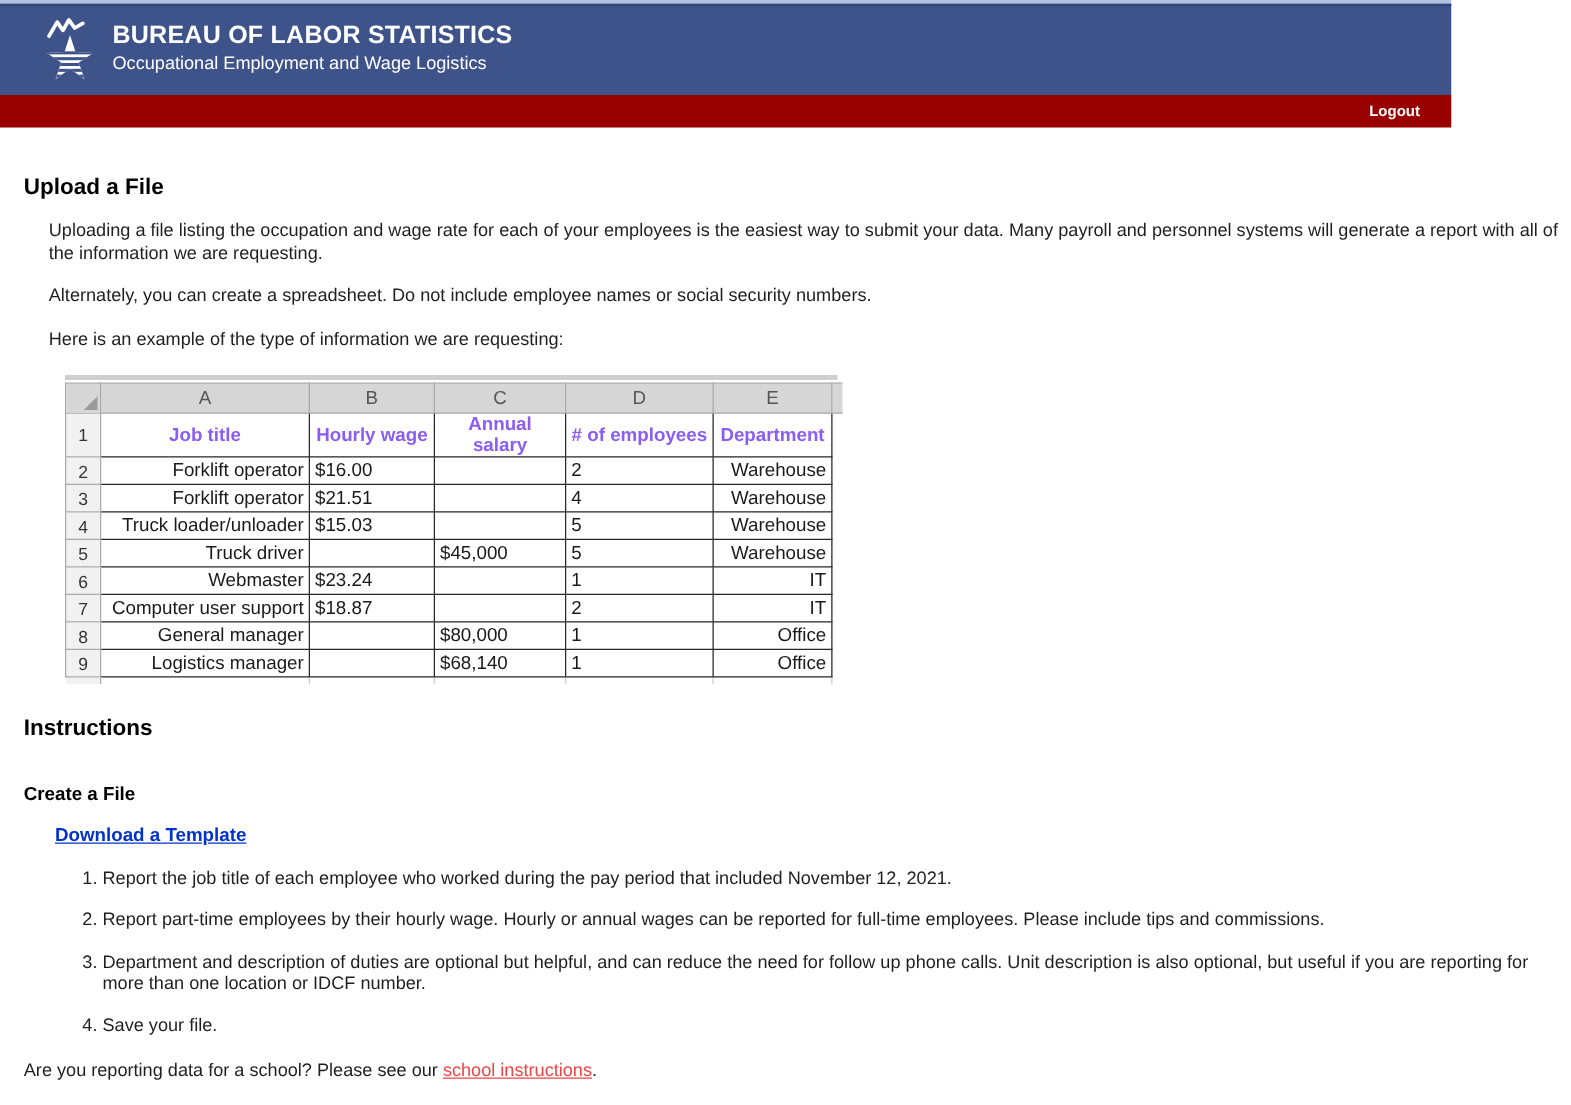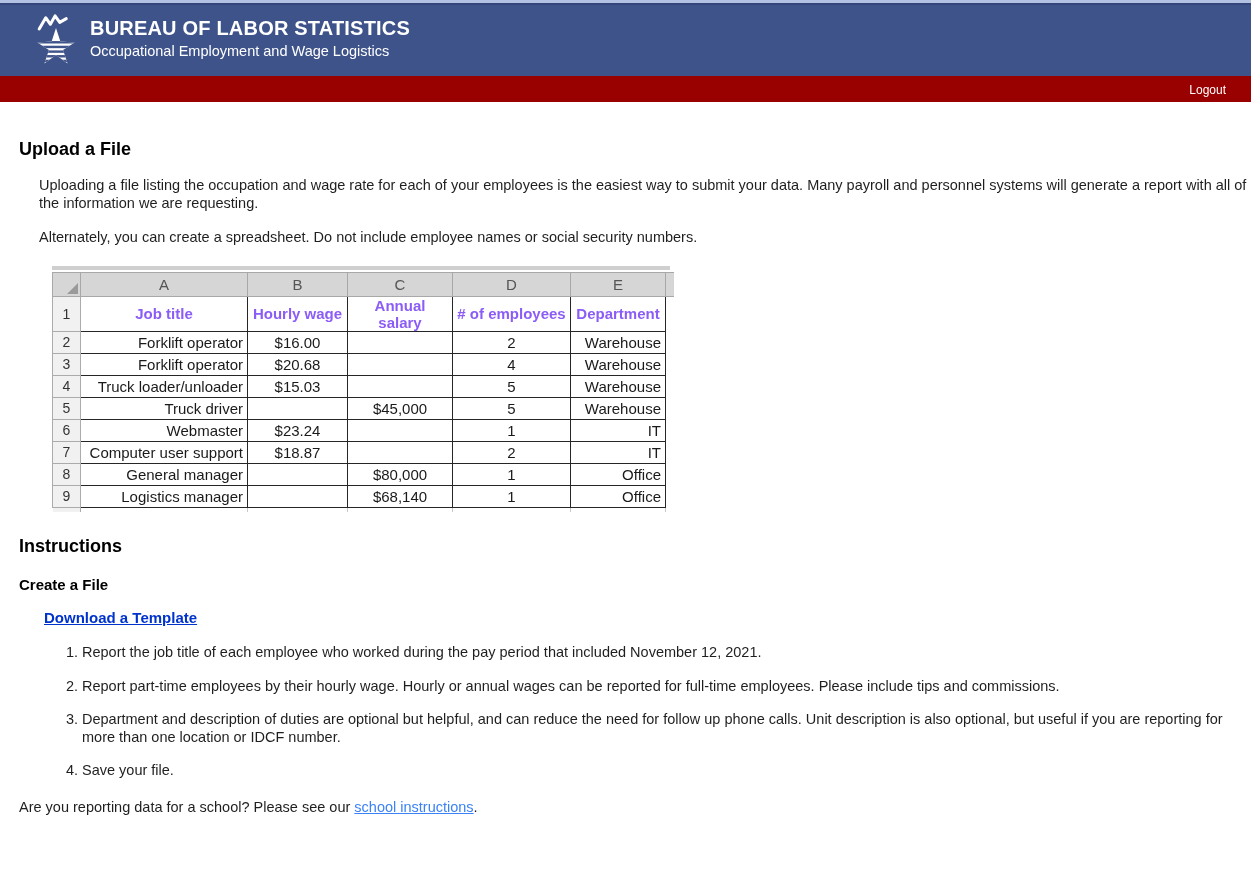--- a/index.html
+++ b/index.html
@@ -2,47 +2,47 @@
 <html><head>
 <meta charset="utf-8">
 <style>
   html,body{margin:0;padding:0;background:#ffffff;}
   body{
     width:1257px;height:884px;
     font-family:"Liberation Sans","DejaVu Sans",sans-serif;
     color:#1f1f1f;font-size:14.5px;
     -webkit-font-smoothing:antialiased;
   }
-  .chrome{width:1251px;}
+  .chrome{width:1161px;}
   .top-strip{height:3px;background:#b3c2e2;}
   .banner{
     height:71px;background:#3e5389;border-top:2px solid #34457c;
     position:relative;
   }
   .logo{position:absolute;left:28px;top:6px;width:56px;height:62px;}
   .banner-text{position:absolute;left:90px;top:11px;color:#ffffff;}
   .banner-title{font-size:20px;font-weight:bold;letter-spacing:.2px;line-height:24px;}
   .banner-subtitle{font-size:14.5px;line-height:18px;margin-top:2px;}
   .redbar{
     height:26px;background:#990000;color:#ffffff;
     text-align:right;line-height:26px;padding-right:0;
   }
   .redbar a{
-    color:#ffffff;font-size:12px;font-weight:normal;text-decoration:none;
+    color:#ffffff;font-size:12px;font-weight:bold;text-decoration:none;
     margin-right:25px;
   }
   .content{padding-left:19px;}
   h1,h2{font-size:18px;font-weight:bold;color:#000;margin:0;}
   h1{margin-top:37px;}
   h2{margin-top:21px;}
-  h3{font-size:15px;font-weight:bold;color:#000;margin:19px 0 0 0;}
+  h3{font-size:15px;font-weight:bold;color:#000;margin:34px 0 0 0;}
   p.intro{margin:17px 0 0 20px;max-width:1211px;line-height:17.5px;}
   p.footline{margin:19px 0 0 0;line-height:17.5px;}
   a.lk-blue{color:#0033cc;font-weight:bold;text-decoration:underline;font-size:15px;}
-  a.lk-purple{color:#3b82f6;text-decoration:underline;}
+  a.lk-purple{color:#ef4444;text-decoration:underline;}
   .dl-wrap{margin:16px 0 16px 25px;}
   ol.steps{margin:18px 0 0 45px;padding-left:18px;max-width:1185px;}
   ol.steps li{margin-bottom:16px;line-height:17.5px;}
 
   
   .sheet{margin:19px 0 0 33px;display:inline-block;}
   .sheet-top{height:4px;background:#cfcfcf;width:618px;margin-bottom:2px;}
   table.xls{border-collapse:collapse;font-size:15px;color:#1a1a1a;}
   table.xls td,table.xls th{padding:0 4px;height:22px;box-sizing:border-box;}
   tr.collabels th{
@@ -54,21 +54,21 @@
     position:absolute;right:2px;bottom:2px;width:0;height:0;
     border-left:11px solid transparent;border-bottom:11px solid #9a9a9a;
   }
   td.rn{
     background:#f1f1f1;color:#333;text-align:center;font-size:14px;
     border:1px solid #ababab;padding:0 2px;
   }
   td.d{border:1px solid #262626;background:#fff;}
   tr.hdr td.d{font-weight:bold;color:#8b5cf6;text-align:center;}
   td.al{text-align:right;}
-  td.ar{text-align:center;}
+  td.ar{text-align:left;}
   td.edge{border:none;background:#fff;padding:0;}
   tr.collabels th.edge{background:#d6d6d6;border:1px solid #a8a8a8;border-right:none;}
   tr.sliver td{height:5px;border:none;border-right:1px solid #c9c9c9;padding:0;}
   tr.sliver td.rn{background:#f1f1f1;border:none;border-right:1px solid #ababab;}
   tr.sliver td.edge{border:none;}
 </style>
 </head>
 <body>
 
 <div class="chrome">
@@ -100,20 +100,21 @@
   <div class="redbar">
     <a href="#">Logout</a>
   </div>
 </div>
 
 <div class="content">
   <h1>Upload a File</h1>
 
   <p class="intro">Uploading a file listing the occupation and wage rate for each of your employees is the easiest way to submit your data. Many payroll and personnel systems will generate a report with all of the information we are requesting.</p>
   <p class="intro">Alternately, you can create a spreadsheet. Do not include employee names or social security numbers.</p>
+  <p class="intro">Here is an example of the type of information we are requesting:</p>
 
   <div class="sheet">
     <div class="sheet-top"></div>
     <table class="xls">
       <colgroup>
         <col style="width:28px">
           <col style="width:167px">
           <col style="width:100px">
         <col style="width:105px">
           <col style="width:118px">
@@ -146,21 +147,21 @@
         <td class="d al">Forklift operator</td>
         <td class="d ar">$16.00</td>
         <td class="d ar"></td>
         <td class="d ar">2</td>
         <td class="d al">Warehouse</td>
         <td class="edge"></td>
       </tr>
       <tr>
         <td class="rn">3</td>
         <td class="d al">Forklift operator</td>
-        <td class="d ar">$20.68</td>
+        <td class="d ar">$21.51</td>
         <td class="d ar"></td>
         <td class="d ar">4</td>
         <td class="d al">Warehouse</td>
         <td class="edge"></td>
       </tr>
       <tr>
         <td class="rn">4</td>
         <td class="d al">Truck loader/unloader</td>
         <td class="d ar">$15.03</td>
         <td class="d ar"></td>

